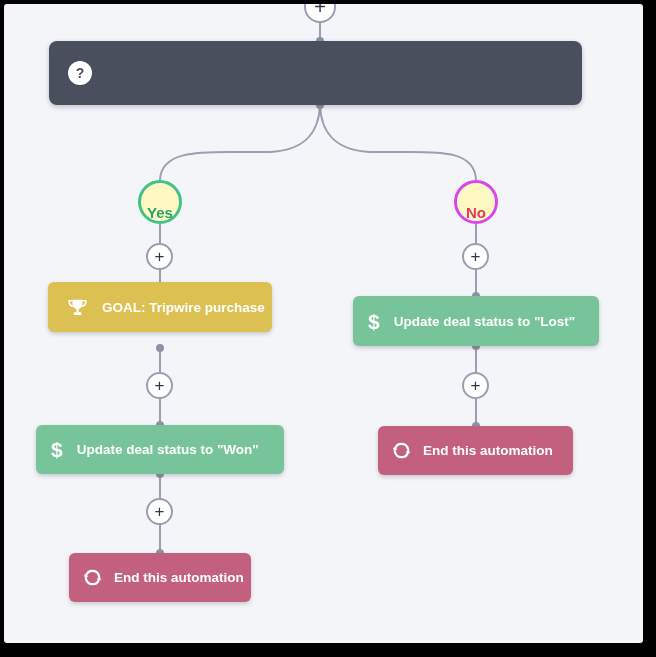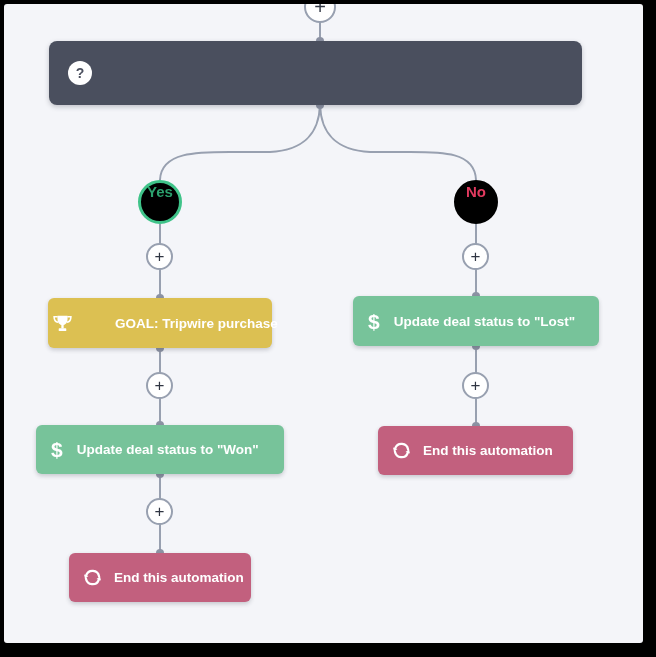--- a/index.html
+++ b/index.html
@@ -45,36 +45,36 @@
     display:flex;align-items:center;justify-content:center;
     color:#4a4f5e;font-size:14px;font-weight:bold;margin-right:12px;
   }
   .cond-text{
     color:#fff;font-size:13.5px;font-weight:bold;line-height:21px;max-width:468px;
   }
 
   
   .badge{
     position:absolute;z-index:3;width:44px;height:44px;border-radius:50%;
-    background:#000000;display:flex;align-items:flex-start;justify-content:center;
+    background:#fef9c3;display:flex;align-items:flex-end;justify-content:center;
     font-size:15px;font-weight:bold;box-sizing:border-box;cursor:pointer;
   }
   .badge.yes{left:134px;top:176px;border:3px solid #3fc389;color:#2ba06d;}
-  .badge.no{left:450px;top:176px;border:3px solid #000000;color:#e23a5f;}
+  .badge.no{left:450px;top:176px;border:3px solid #d946ef;color:#e23a5f;}
 
   
   .node{
     position:absolute;z-index:2;border-radius:6px;
     display:flex;align-items:center;box-sizing:border-box;
     box-shadow:0 2px 4px rgba(40,45,60,.22);cursor:pointer;
   }
   .node .nlabel{color:#fff;font-size:13.5px;font-weight:bold;white-space:nowrap;}
   .node .nicon{display:flex;align-items:center;justify-content:center;margin-right:14px;}
   .dollar{color:#fff;font-size:21px;font-weight:bold;line-height:1;}
-  .n-goal{left:44px;top:294px;width:224px;height:50px;background:#dcc052;padding-left:4px;gap:28px;}
+  .n-goal{left:44px;top:278px;width:224px;height:50px;background:#dcc052;padding-left:19px;}
   .n-won{left:32px;top:421px;width:248px;height:49px;background:#77c39a;padding-left:15px;}
   .n-endL{left:65px;top:549px;width:182px;height:49px;background:#c2607e;padding-left:14px;}
   .n-lost{left:349px;top:292px;width:246px;height:50px;background:#77c39a;padding-left:15px;}
   .n-endR{left:374px;top:422px;width:195px;height:49px;background:#c2607e;padding-left:14px;}
   .n-endL .nicon,.n-endR .nicon{margin-right:12px;}
 </style>
 </head>
 <body>
 
 <div class="canvas">

